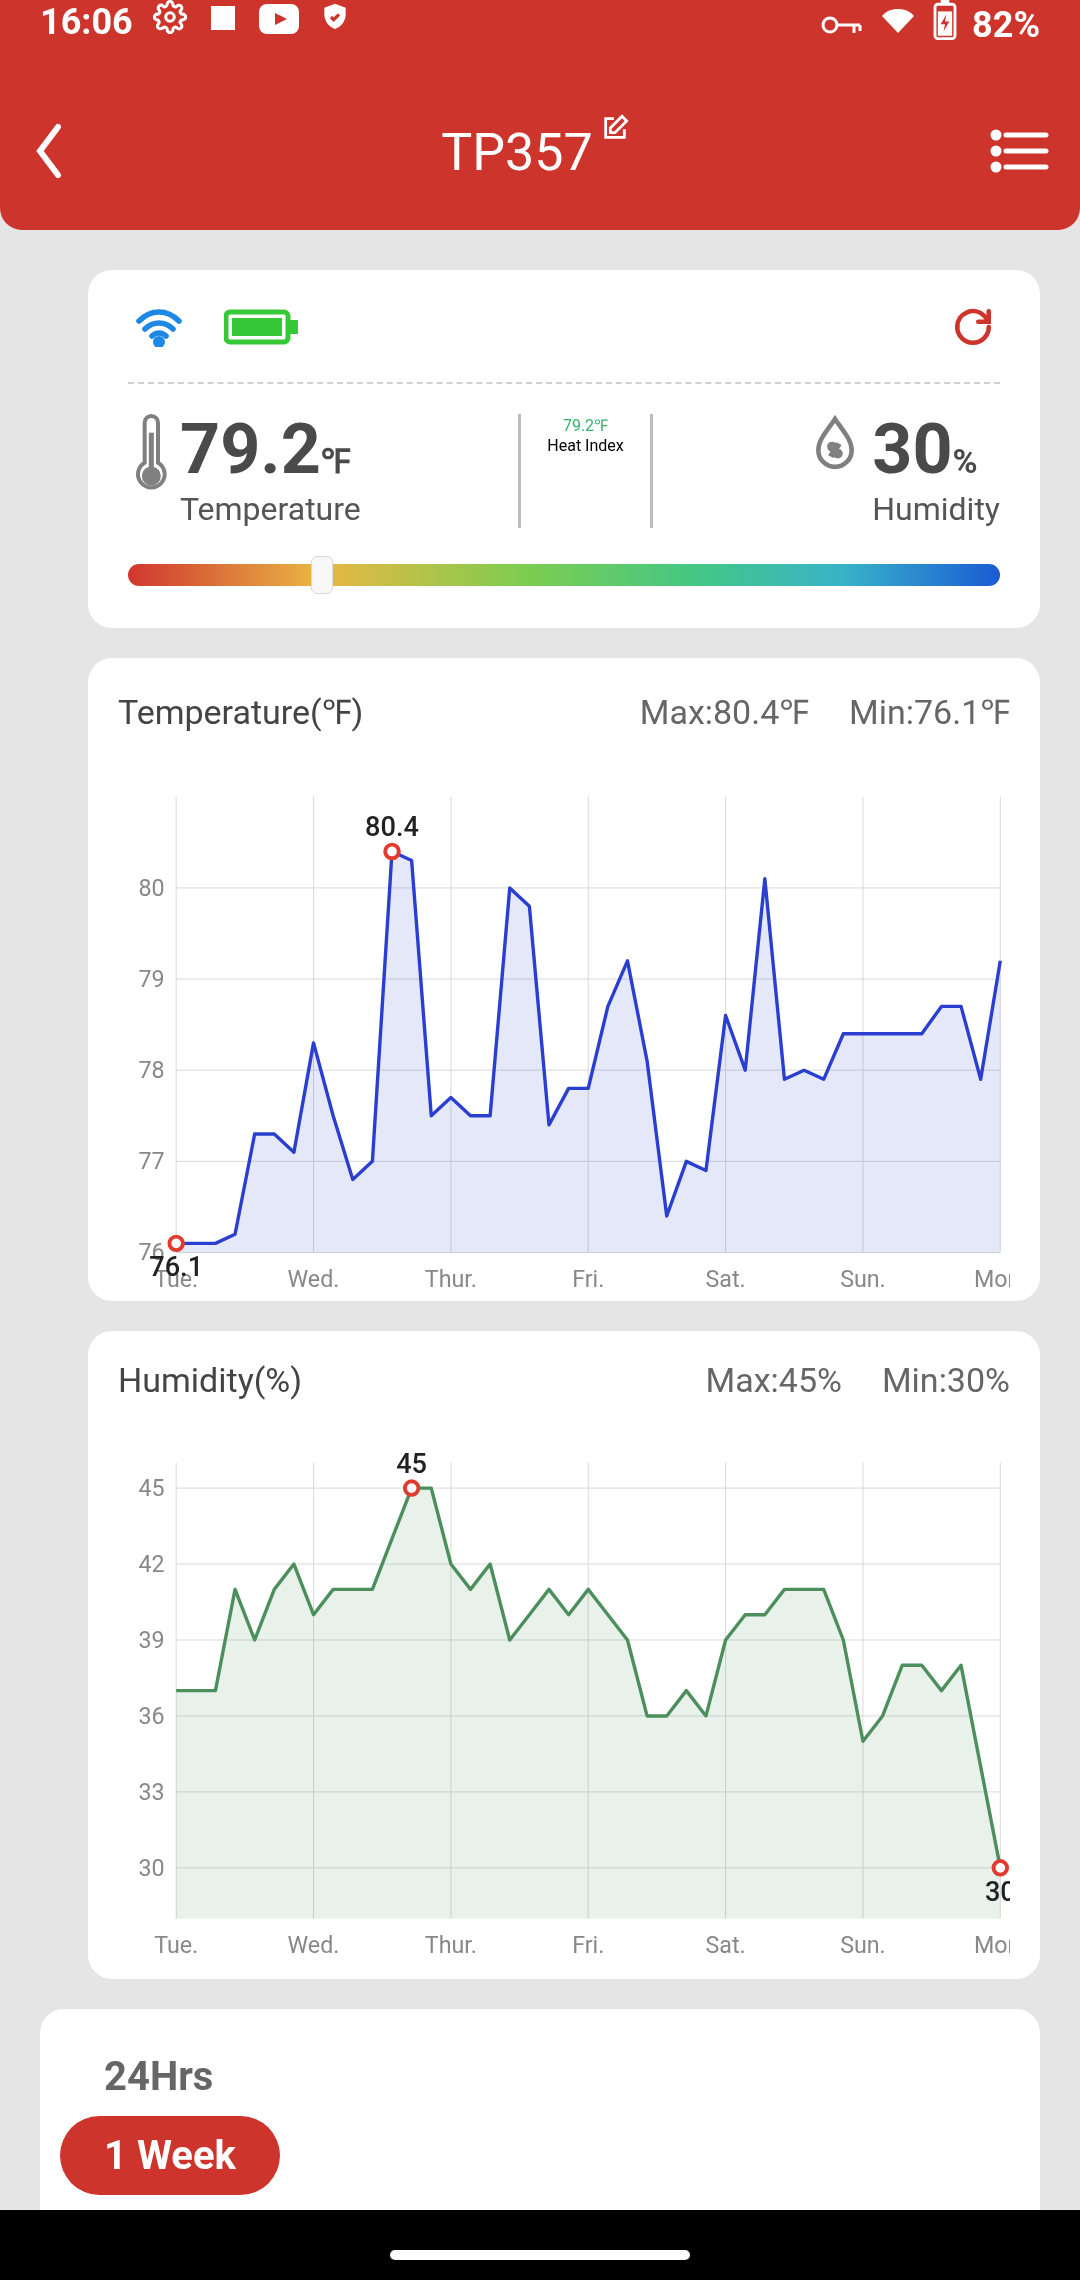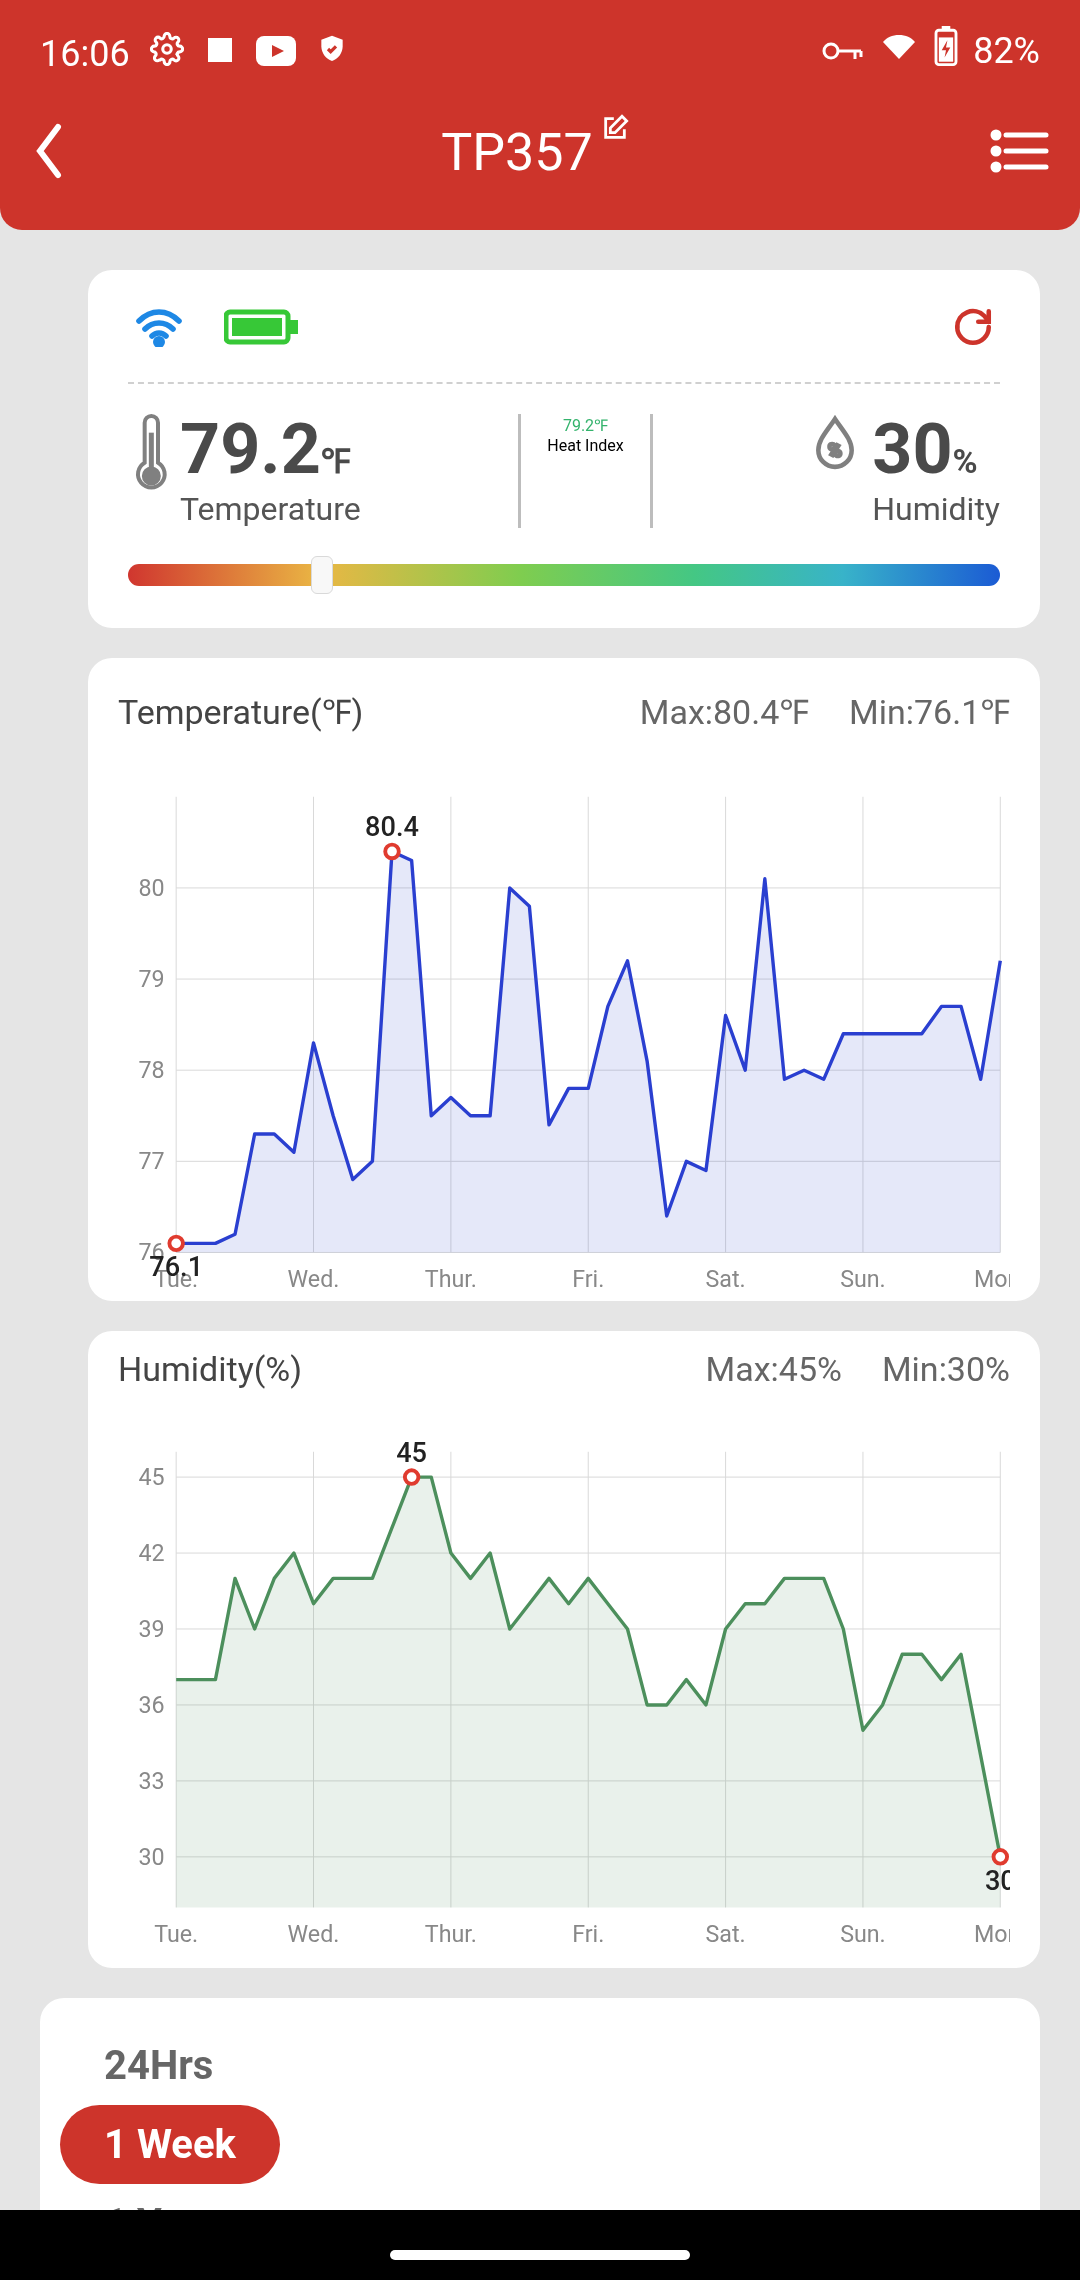--- a/index.html
+++ b/index.html
@@ -8,26 +8,26 @@
     height: 2280px;
     background: #e5e5e5;
     font-family: -apple-system, BlinkMacSystemFont, "Segoe UI", Roboto, Helvetica, Arial, sans-serif;
     overflow: hidden;
     position: relative;
   }
   .status-bar {
     height: 75px;
     background: #cd342b;
     display: flex;
-    align-items: flex-end;
+    align-items: flex-start;
     justify-content: space-between;
     padding: 0 40px;
     color: #fff;
     font-size: 36px;
-    font-weight: 400;
+    font-weight: 700;
   }
   .status-left { display: flex; align-items: center; gap: 20px; }
   .status-right { display: flex; align-items: center; gap: 14px; }
   .app-bar {
     height: 155px;
     background: #cd342b;
     display: flex;
     align-items: center;
     justify-content: space-between;
     padding: 0 30px;
@@ -323,21 +323,21 @@
         <text x="910" y="546" text-anchor="middle" font-size="24" fill="#888">Mon.</text>
         <path d="M60,500.60000000000053 L80.23809523809524,500.60000000000053 L100.47619047619048,500.60000000000053 L120.71428571428571,491.1999999999997 L140.95238095238096,387.80000000000024 L161.1904761904762,387.80000000000024 L181.42857142857142,406.60000000000053 L201.66666666666666,293.8000000000003 L221.9047619047619,369 L242.14285714285714,434.8000000000003 L262.3809523809524,416 L282.6190476190476,96.39999999999947 L302.85714285714283,105.8000000000003 L323.09523809523813,369 L343.3333333333333,350.1999999999997 L363.57142857142856,369 L383.8095238095238,369 L404.04761904761904,134 L424.2857142857143,152.80000000000024 L444.5238095238095,378.39999999999947 L464.76190476190476,340.8000000000003 L485,340.8000000000003 L505.23809523809524,256.1999999999997 L525.4761904761906,209.1999999999997 L545.7142857142857,312.60000000000053 L565.952380952381,472.39999999999947 L586.1904761904763,416 L606.4285714285714,425.39999999999947 L626.6666666666666,265.6000000000005 L646.9047619047619,322 L667.1428571428571,124.60000000000053 L687.3809523809524,331.39999999999947 L707.6190476190476,322 L727.8571428571429,331.39999999999947 L748.0952380952381,284.39999999999947 L768.3333333333334,284.39999999999947 L788.5714285714286,284.39999999999947 L808.8095238095237,284.39999999999947 L829.047619047619,284.39999999999947 L849.2857142857143,256.1999999999997 L869.5238095238095,256.1999999999997 L889.7619047619047,331.39999999999947 L910,209.1999999999997 L910,510 L60,510 Z" fill="#2a3fd0" fill-opacity="0.12"></path>
         <path d="M60,500.60000000000053 L80.23809523809524,500.60000000000053 L100.47619047619048,500.60000000000053 L120.71428571428571,491.1999999999997 L140.95238095238096,387.80000000000024 L161.1904761904762,387.80000000000024 L181.42857142857142,406.60000000000053 L201.66666666666666,293.8000000000003 L221.9047619047619,369 L242.14285714285714,434.8000000000003 L262.3809523809524,416 L282.6190476190476,96.39999999999947 L302.85714285714283,105.8000000000003 L323.09523809523813,369 L343.3333333333333,350.1999999999997 L363.57142857142856,369 L383.8095238095238,369 L404.04761904761904,134 L424.2857142857143,152.80000000000024 L444.5238095238095,378.39999999999947 L464.76190476190476,340.8000000000003 L485,340.8000000000003 L505.23809523809524,256.1999999999997 L525.4761904761906,209.1999999999997 L545.7142857142857,312.60000000000053 L565.952380952381,472.39999999999947 L586.1904761904763,416 L606.4285714285714,425.39999999999947 L626.6666666666666,265.6000000000005 L646.9047619047619,322 L667.1428571428571,124.60000000000053 L687.3809523809524,331.39999999999947 L707.6190476190476,322 L727.8571428571429,331.39999999999947 L748.0952380952381,284.39999999999947 L768.3333333333334,284.39999999999947 L788.5714285714286,284.39999999999947 L808.8095238095237,284.39999999999947 L829.047619047619,284.39999999999947 L849.2857142857143,256.1999999999997 L869.5238095238095,256.1999999999997 L889.7619047619047,331.39999999999947 L910,209.1999999999997" fill="none" stroke="#2a3fd0" stroke-width="3.5" stroke-linejoin="round"></path>
         <circle cx="282.6190476190476" cy="96.39999999999947" r="7" fill="#fff" stroke="#e03b2f" stroke-width="4"></circle>
         <text x="282.6190476190476" y="80.39999999999947" text-anchor="middle" font-size="28" fill="#222" font-weight="500">80.4</text>
         <circle cx="60" cy="500.60000000000053" r="7" fill="#fff" stroke="#e03b2f" stroke-width="4"></circle>
         <text x="60" y="534.6000000000006" text-anchor="middle" font-size="28" fill="#222" font-weight="500">76.1</text>
       </svg>
   </div>
 
-  <div class="card" style="padding:18px 30px 12px 30px;">
+  <div class="card" style="padding:29px 30px 12px 30px;">
     <div class="chart-header">
       <span>Humidity(%)</span>
       <div class="minmax-wrap">
         <span>Max:45%</span>
         <span>Min:30%</span>
       </div>
     </div>
     <svg class="chart-svg" id="humid-chart" viewBox="0 0 920 560">
         <line x1="60" y1="457.77777777777777" x2="910" y2="457.77777777777777" stroke="#d8d8d8" stroke-width="1"></line>
         <text x="48" y="465.77777777777777" text-anchor="end" font-size="24" fill="#888">30</text>

